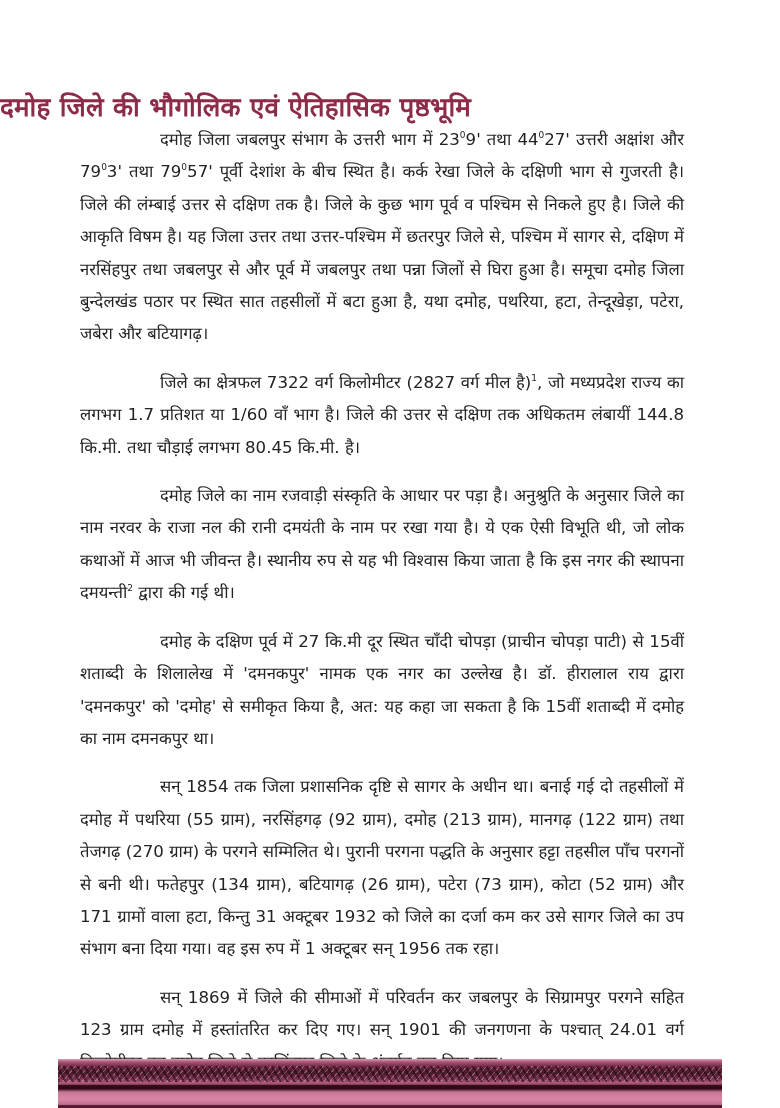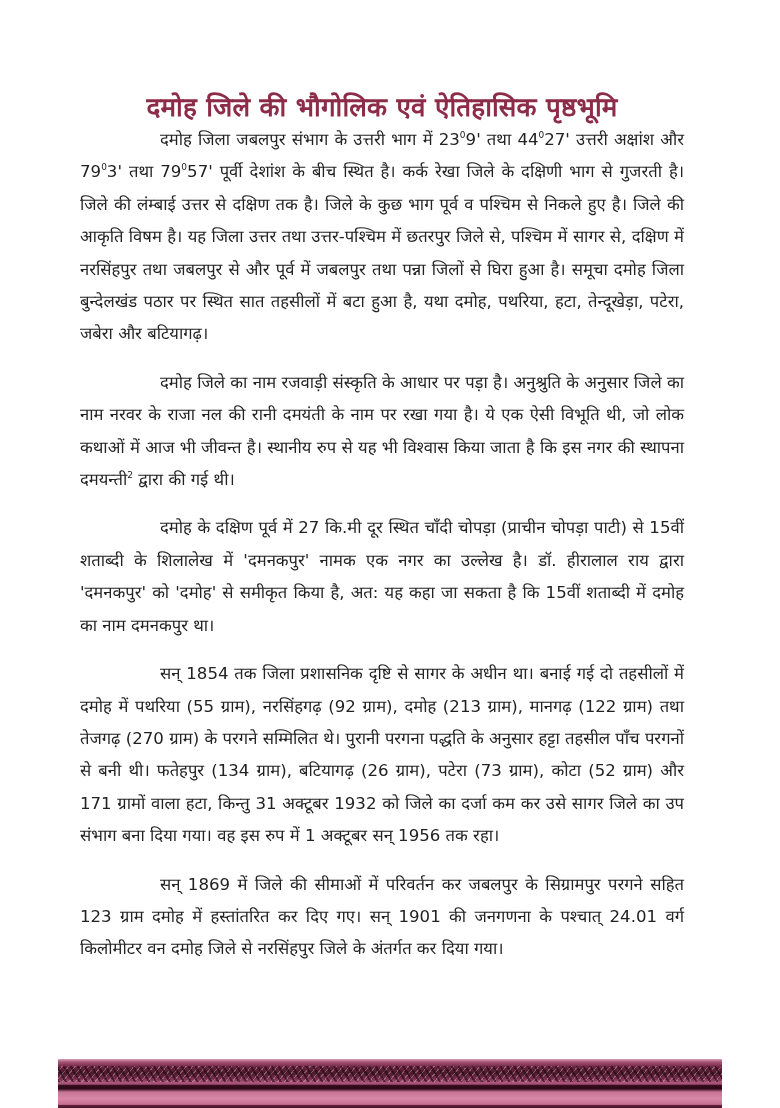--- a/index.html
+++ b/index.html
@@ -13,21 +13,21 @@
       position: relative;
       overflow: hidden;
       font-family: "DejaVu Sans", "Liberation Sans", sans-serif;
       color: #1f1f1f;
     }
     .page-title {
       position: absolute;
       left: 0;
       top: 70px;
       width: 764px;
-      text-align: center;
+      text-align: left;
       font-family: "DejaVu Sans", sans-serif;
       font-size: 26px;
       font-weight: bold;
       color: #8c2c48;
       letter-spacing: 0.2px;
       line-height: 40px;
     }
     .content {
       position: absolute;
       left: 80px;
@@ -85,20 +85,21 @@
     }
   </style>
 </head>
 <body>
 
 <h1 class="page-title">दमोह जिले की भौगोलिक एवं ऐतिहासिक पृष्ठभूमि</h1>
 
 <div class="content">
   <p class="para"><span>दमोह जिला जबलपुर संभाग के उत्तरी भाग में 23</span><sup>0</sup><span>9' तथा 44</span><sup>0</sup><span>27' उत्तरी अक्षांश और 79</span><sup>0</sup><span>3' तथा 79</span><sup>0</sup><span>57' पूर्वी देशांश के बीच स्थित है। कर्क रेखा जिले के दक्षिणी भाग से गुजरती है। जिले की लंम्बाई उत्तर से दक्षिण तक है। जिले के कुछ भाग पूर्व व पश्चिम से निकले हुए है। जिले की आकृति विषम है। यह जिला उत्तर तथा उत्तर-पश्चिम में छतरपुर जिले से, पश्चिम में सागर से, दक्षिण में नरसिंहपुर तथा जबलपुर से और पूर्व में जबलपुर तथा पन्ना जिलों से घिरा हुआ है। समूचा दमोह जिला बुन्देलखंड पठार पर स्थित सात तहसीलों में बटा हुआ है, यथा दमोह, पथरिया, हटा, तेन्दूखेड़ा, पटेरा, जबेरा और बटियागढ़।</span></p>
 
+  <p class="para"><span>जिले का क्षेत्रफल 7322 वर्ग किलोमीटर (2827 वर्ग मील है)</span><sup>1</sup><span>, जो मध्यप्रदेश राज्य का लगभग 1.7 प्रतिशत या 1/60 वाँ भाग है। जिले की उत्तर से दक्षिण तक अधिकतम लंबायीं 144.8 कि.मी. तथा चौड़ाई लगभग 80.45 कि.मी. है।</span></p>
 
   <p class="para"><span>दमोह जिले का नाम रजवाड़ी संस्कृति के आधार पर पड़ा है। अनुश्रुति के अनुसार जिले का नाम नरवर के राजा नल की रानी दमयंती के नाम पर रखा गया है। ये एक ऐसी विभूति थी, जो लोक कथाओं में आज भी जीवन्त है। स्थानीय रुप से यह भी विश्वास किया जाता है कि इस नगर की स्थापना दमयन्ती</span><sup>2</sup><span> द्वारा की गई थी।</span></p>
 
   <p class="para">दमोह के दक्षिण पूर्व में 27 कि.मी दूर स्थित चाँदी चोपड़ा (प्राचीन चोपड़ा पाटी) से 15वीं शताब्दी के शिलालेख में 'दमनकपुर' नामक एक नगर का उल्लेख है। डॉ. हीरालाल राय द्वारा 'दमनकपुर' को 'दमोह' से समीकृत किया है, अत: यह कहा जा सकता है कि 15वीं शताब्दी में दमोह का नाम दमनकपुर था।</p>
 
   <p class="para">सन् 1854 तक जिला प्रशासनिक दृष्टि से सागर के अधीन था। बनाई गई दो तहसीलों में दमोह में पथरिया (55 ग्राम), नरसिंहगढ़ (92 ग्राम), दमोह (213 ग्राम), मानगढ़ (122 ग्राम) तथा तेजगढ़ (270 ग्राम) के परगने सम्मिलित थे। पुरानी परगना पद्धति के अनुसार हट्टा तहसील पाँच परगनों से बनी थी। फतेहपुर (134 ग्राम), बटियागढ़ (26 ग्राम), पटेरा (73 ग्राम), कोटा (52 ग्राम) और 171 ग्रामों वाला हटा, किन्तु 31 अक्टूबर 1932 को जिले का दर्जा कम कर उसे सागर जिले का उप संभाग बना दिया गया। वह इस रुप में 1 अक्टूबर सन् 1956 तक रहा।</p>
 
   <p class="para">सन् 1869 में जिले की सीमाओं में परिवर्तन कर जबलपुर के सिग्रामपुर परगने सहित 123 ग्राम दमोह में हस्तांतरित कर दिए गए। सन् 1901 की जनगणना के पश्चात् 24.01 वर्ग किलोमीटर वन दमोह जिले से नरसिंहपुर जिले के अंतर्गत कर दिया गया।</p>
 </div>
 

